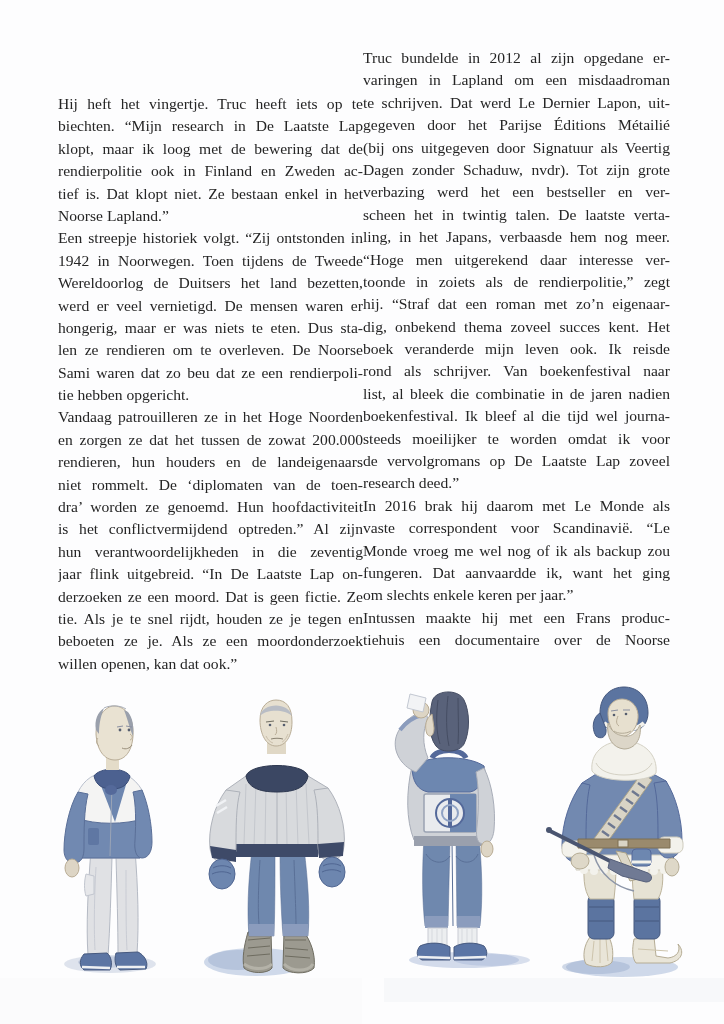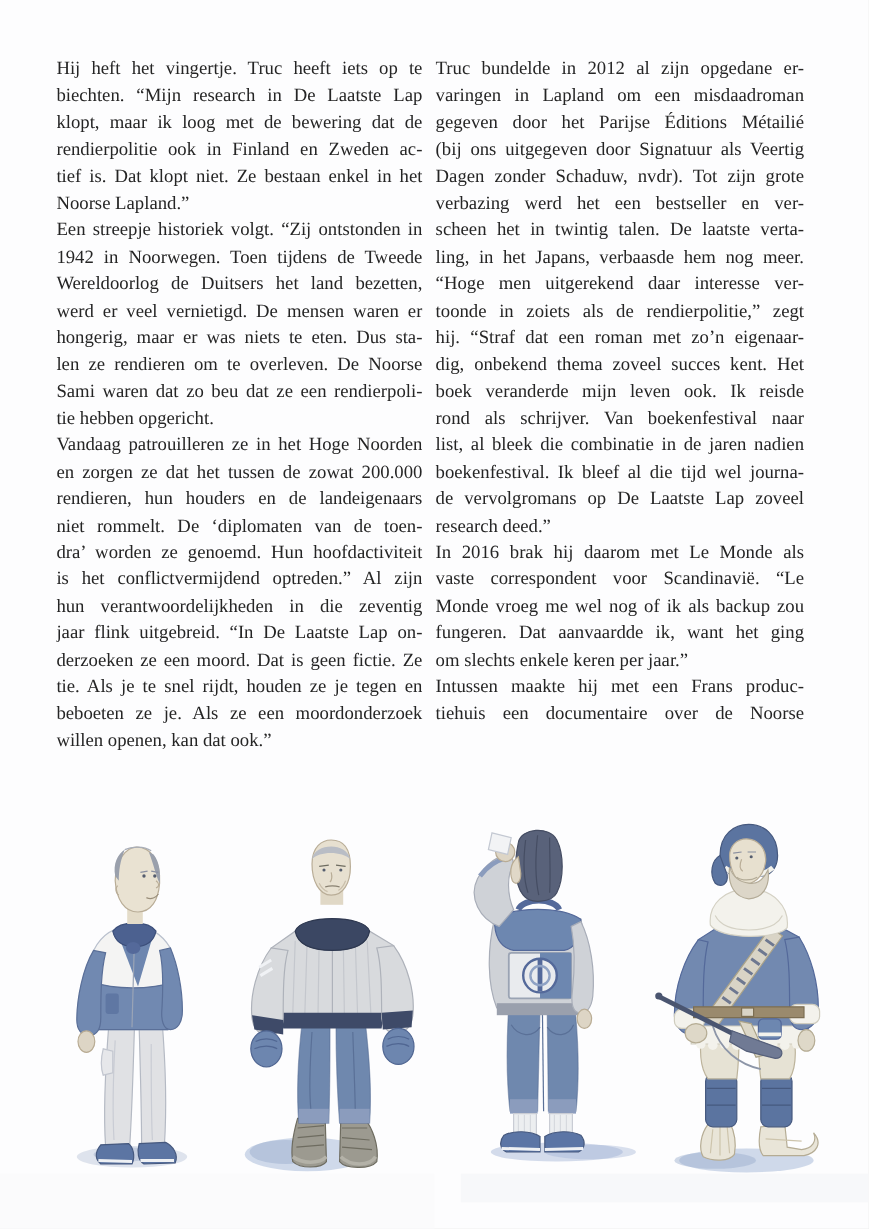--- a/index.html
+++ b/index.html
@@ -1,19 +1,19 @@
 <!DOCTYPE html>
 <html><head>
 <meta charset="utf-8">
 <style>
   html,body{margin:0;padding:0;background:#e9e9e9;}
   .stage{position:relative;width:724px;height:1024px;background:#fdfdfe;overflow:hidden;
          font-family:"Liberation Serif","DejaVu Serif",serif;}
   .col{position:absolute;top:47px;}
-  .col-left{left:47px;width:305px;}
+  .col-left{left:58px;width:305px;margin-top:46px;}
   .col-right{left:351px;width:307px;margin-left:12px;}
   .line{font-size:15.6px;line-height:22.4px;height:22.4px;color:#252525;
         text-align:justify;text-align-last:justify;white-space:normal;overflow:hidden;}
   .line.end{text-align-last:left;}
   .line .it{}
   .figure{position:absolute;}
   .next-strip{position:absolute;}
   svg{display:block;}
 </style>
 </head>
@@ -45,34 +45,36 @@
       <div class="line">hun verantwoordelijkheden in die zeventig</div>
       <div class="line">jaar flink uitgebreid. “In <span class="it">De Laatste Lap</span> on-</div>
       <div class="line">derzoeken ze een moord. Dat is geen fictie. Ze</div>
       <div class="line">tie. Als je te snel rijdt, houden ze je tegen en</div>
       <div class="line">beboeten ze je. Als ze een moordonderzoek</div>
       <div class="line end">willen openen, kan dat ook.”</div>
     </div>
   <div class="col col-right">
       <div class="line">Truc bundelde in 2012 al zijn opgedane er-</div>
       <div class="line">varingen in Lapland om een misdaadroman</div>
+      <div class="line">te schrijven. Dat werd <span class="it">Le Dernier Lapon</span>, uit-</div>
       <div class="line">gegeven door het Parijse Éditions Métailié</div>
       <div class="line"><span class="it">(bij ons uitgegeven door Signatuur als Veertig</span></div>
       <div class="line"><span class="it">Dagen zonder Schaduw, nvdr)</span>. Tot zijn grote</div>
       <div class="line">verbazing werd het een bestseller en ver-</div>
       <div class="line">scheen het in twintig talen. De laatste verta-</div>
       <div class="line">ling, in het Japans, verbaasde hem nog meer.</div>
       <div class="line">“Hoge men uitgerekend daar interesse ver-</div>
       <div class="line">toonde in zoiets als de rendierpolitie,” zegt</div>
       <div class="line">hij. “Straf dat een roman met zo’n eigenaar-</div>
       <div class="line">dig, onbekend thema zoveel succes kent. Het</div>
       <div class="line">boek veranderde mijn leven ook. Ik reisde</div>
       <div class="line">rond als schrijver. Van boekenfestival naar</div>
       <div class="line">list, al bleek die combinatie in de jaren nadien</div>
       <div class="line">boekenfestival. Ik bleef al die tijd wel journa-</div>
+      <div class="line">steeds moeilijker te worden omdat ik voor</div>
       <div class="line">de vervolgromans op <span class="it">De Laatste Lap</span> zoveel</div>
       <div class="line end">research deed.”</div>
       <div class="line">In 2016 brak hij daarom met <span class="it">Le Monde</span> als</div>
       <div class="line">vaste correspondent voor Scandinavië. “<span class="it">Le</span></div>
       <div class="line"><span class="it">Monde</span> vroeg me wel nog of ik als backup zou</div>
       <div class="line">fungeren. Dat aanvaardde ik, want het ging</div>
       <div class="line end">om slechts enkele keren per jaar.”</div>
       <div class="line">Intussen maakte hij met een Frans produc-</div>
       <div class="line">tiehuis een documentaire over de Noorse</div>
     </div>

